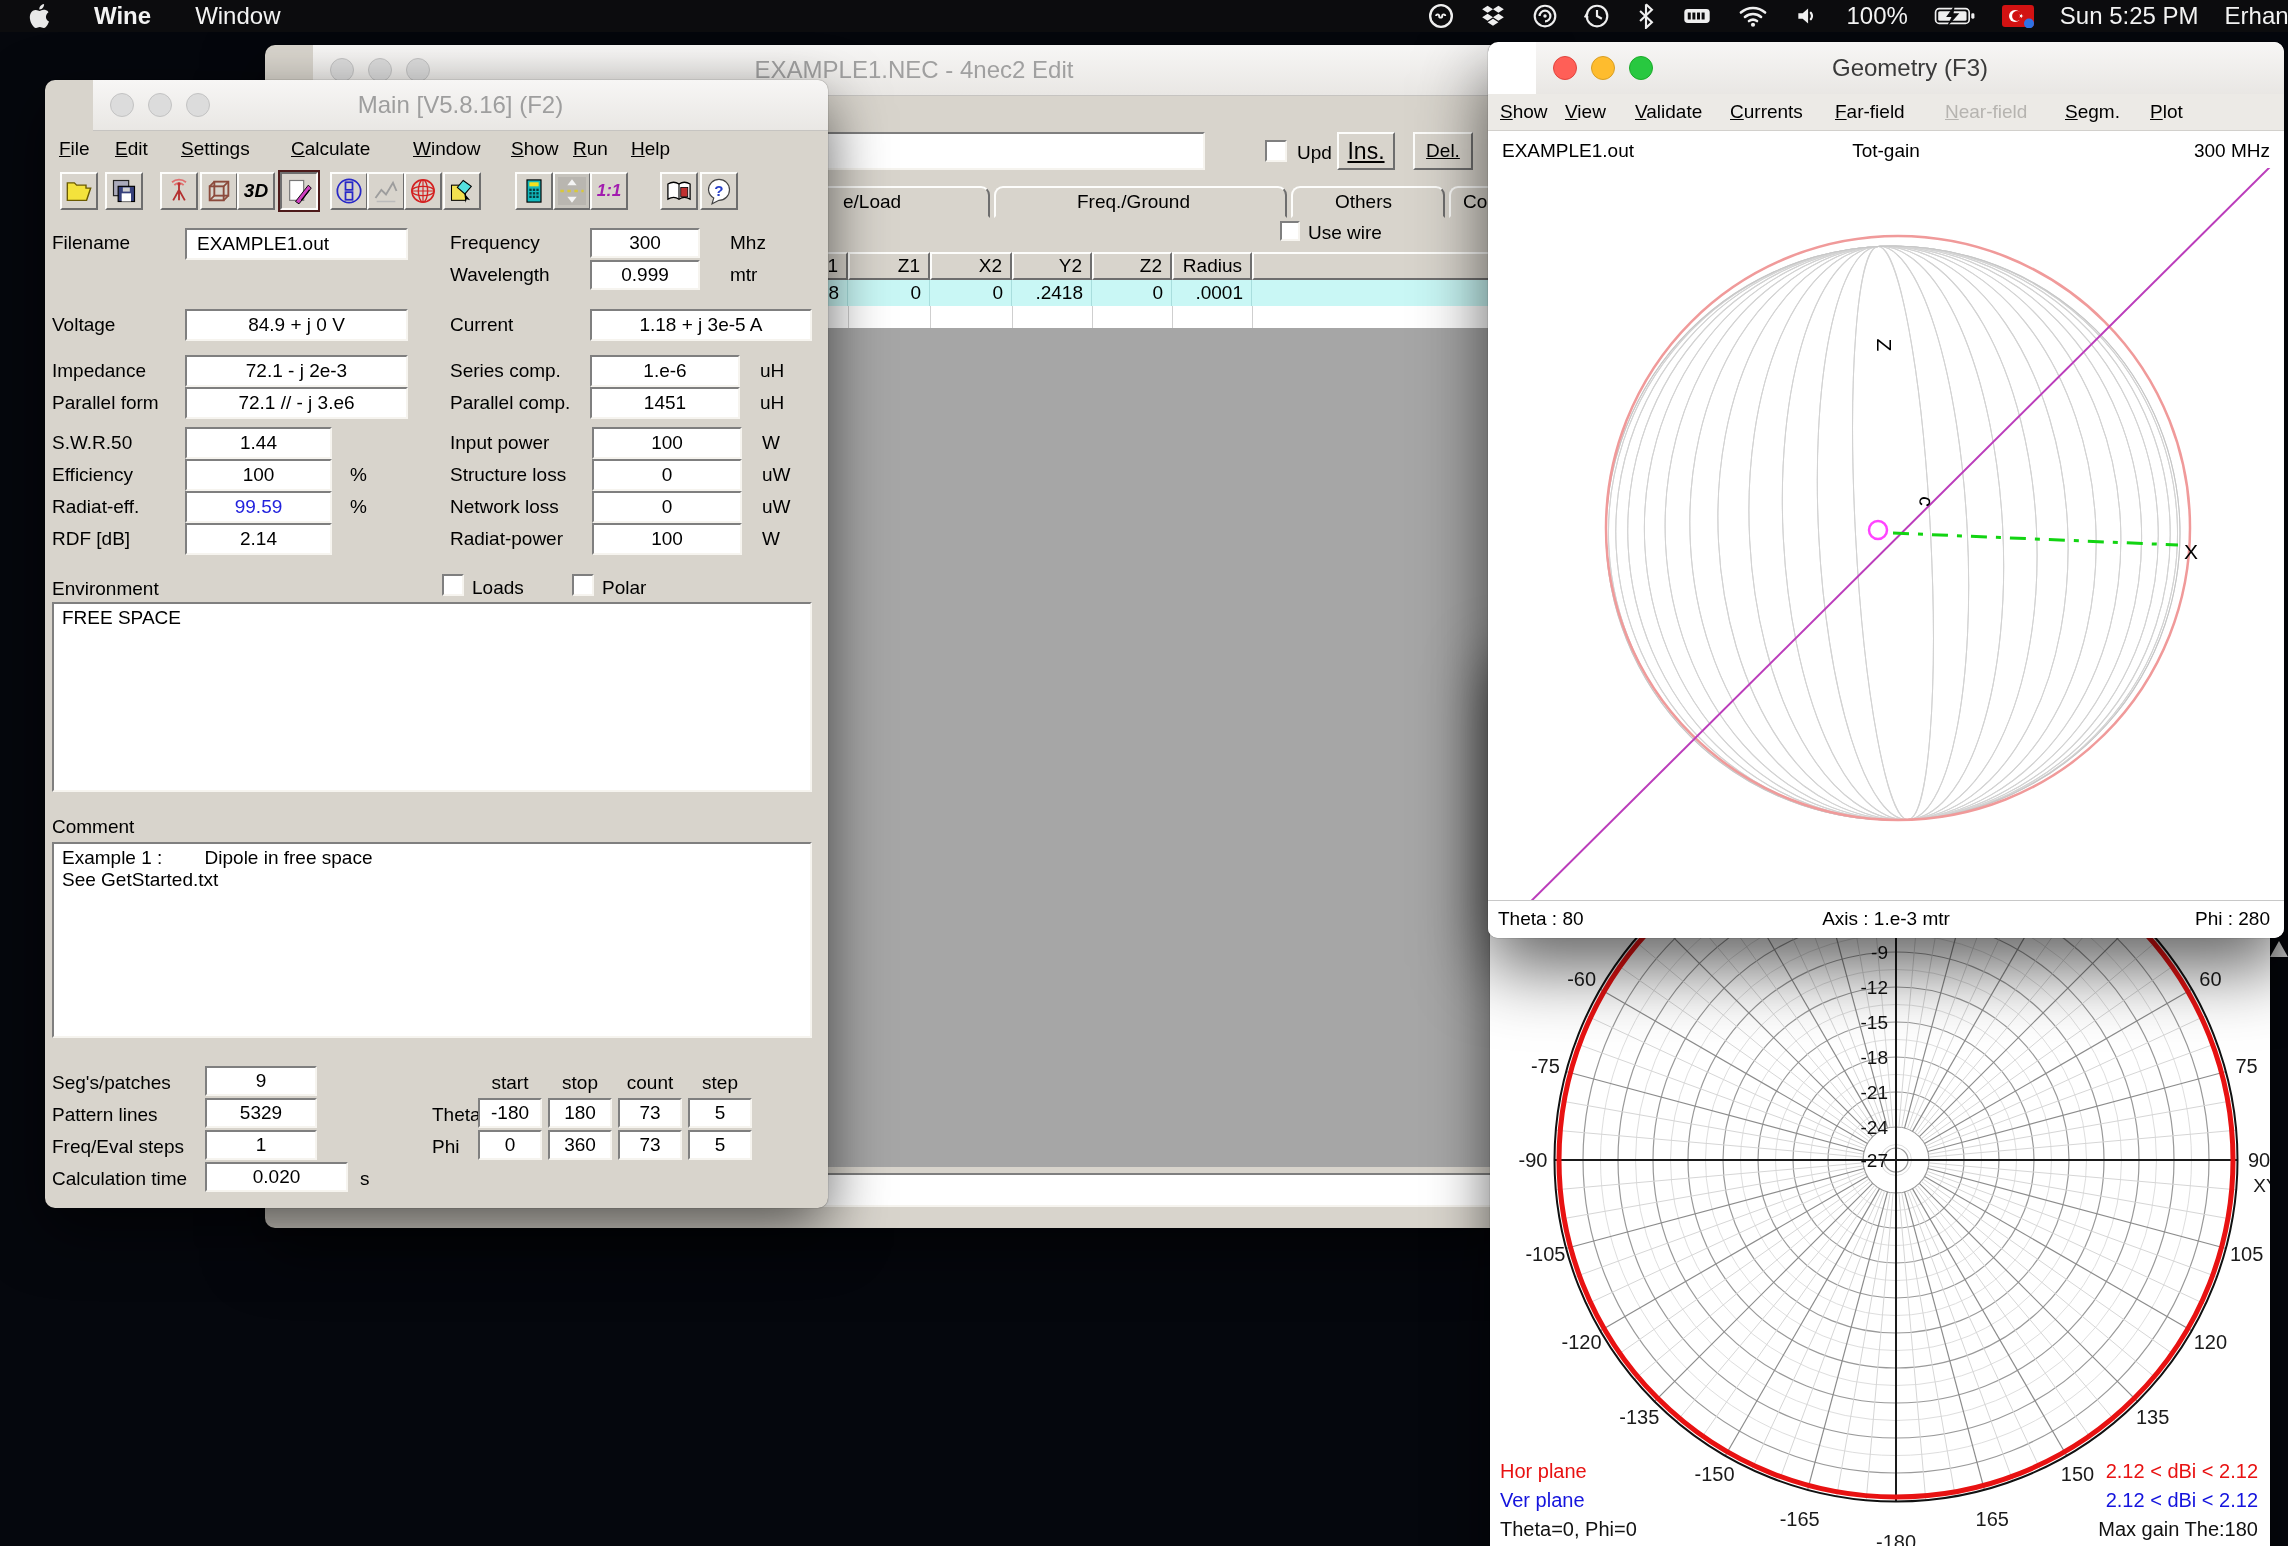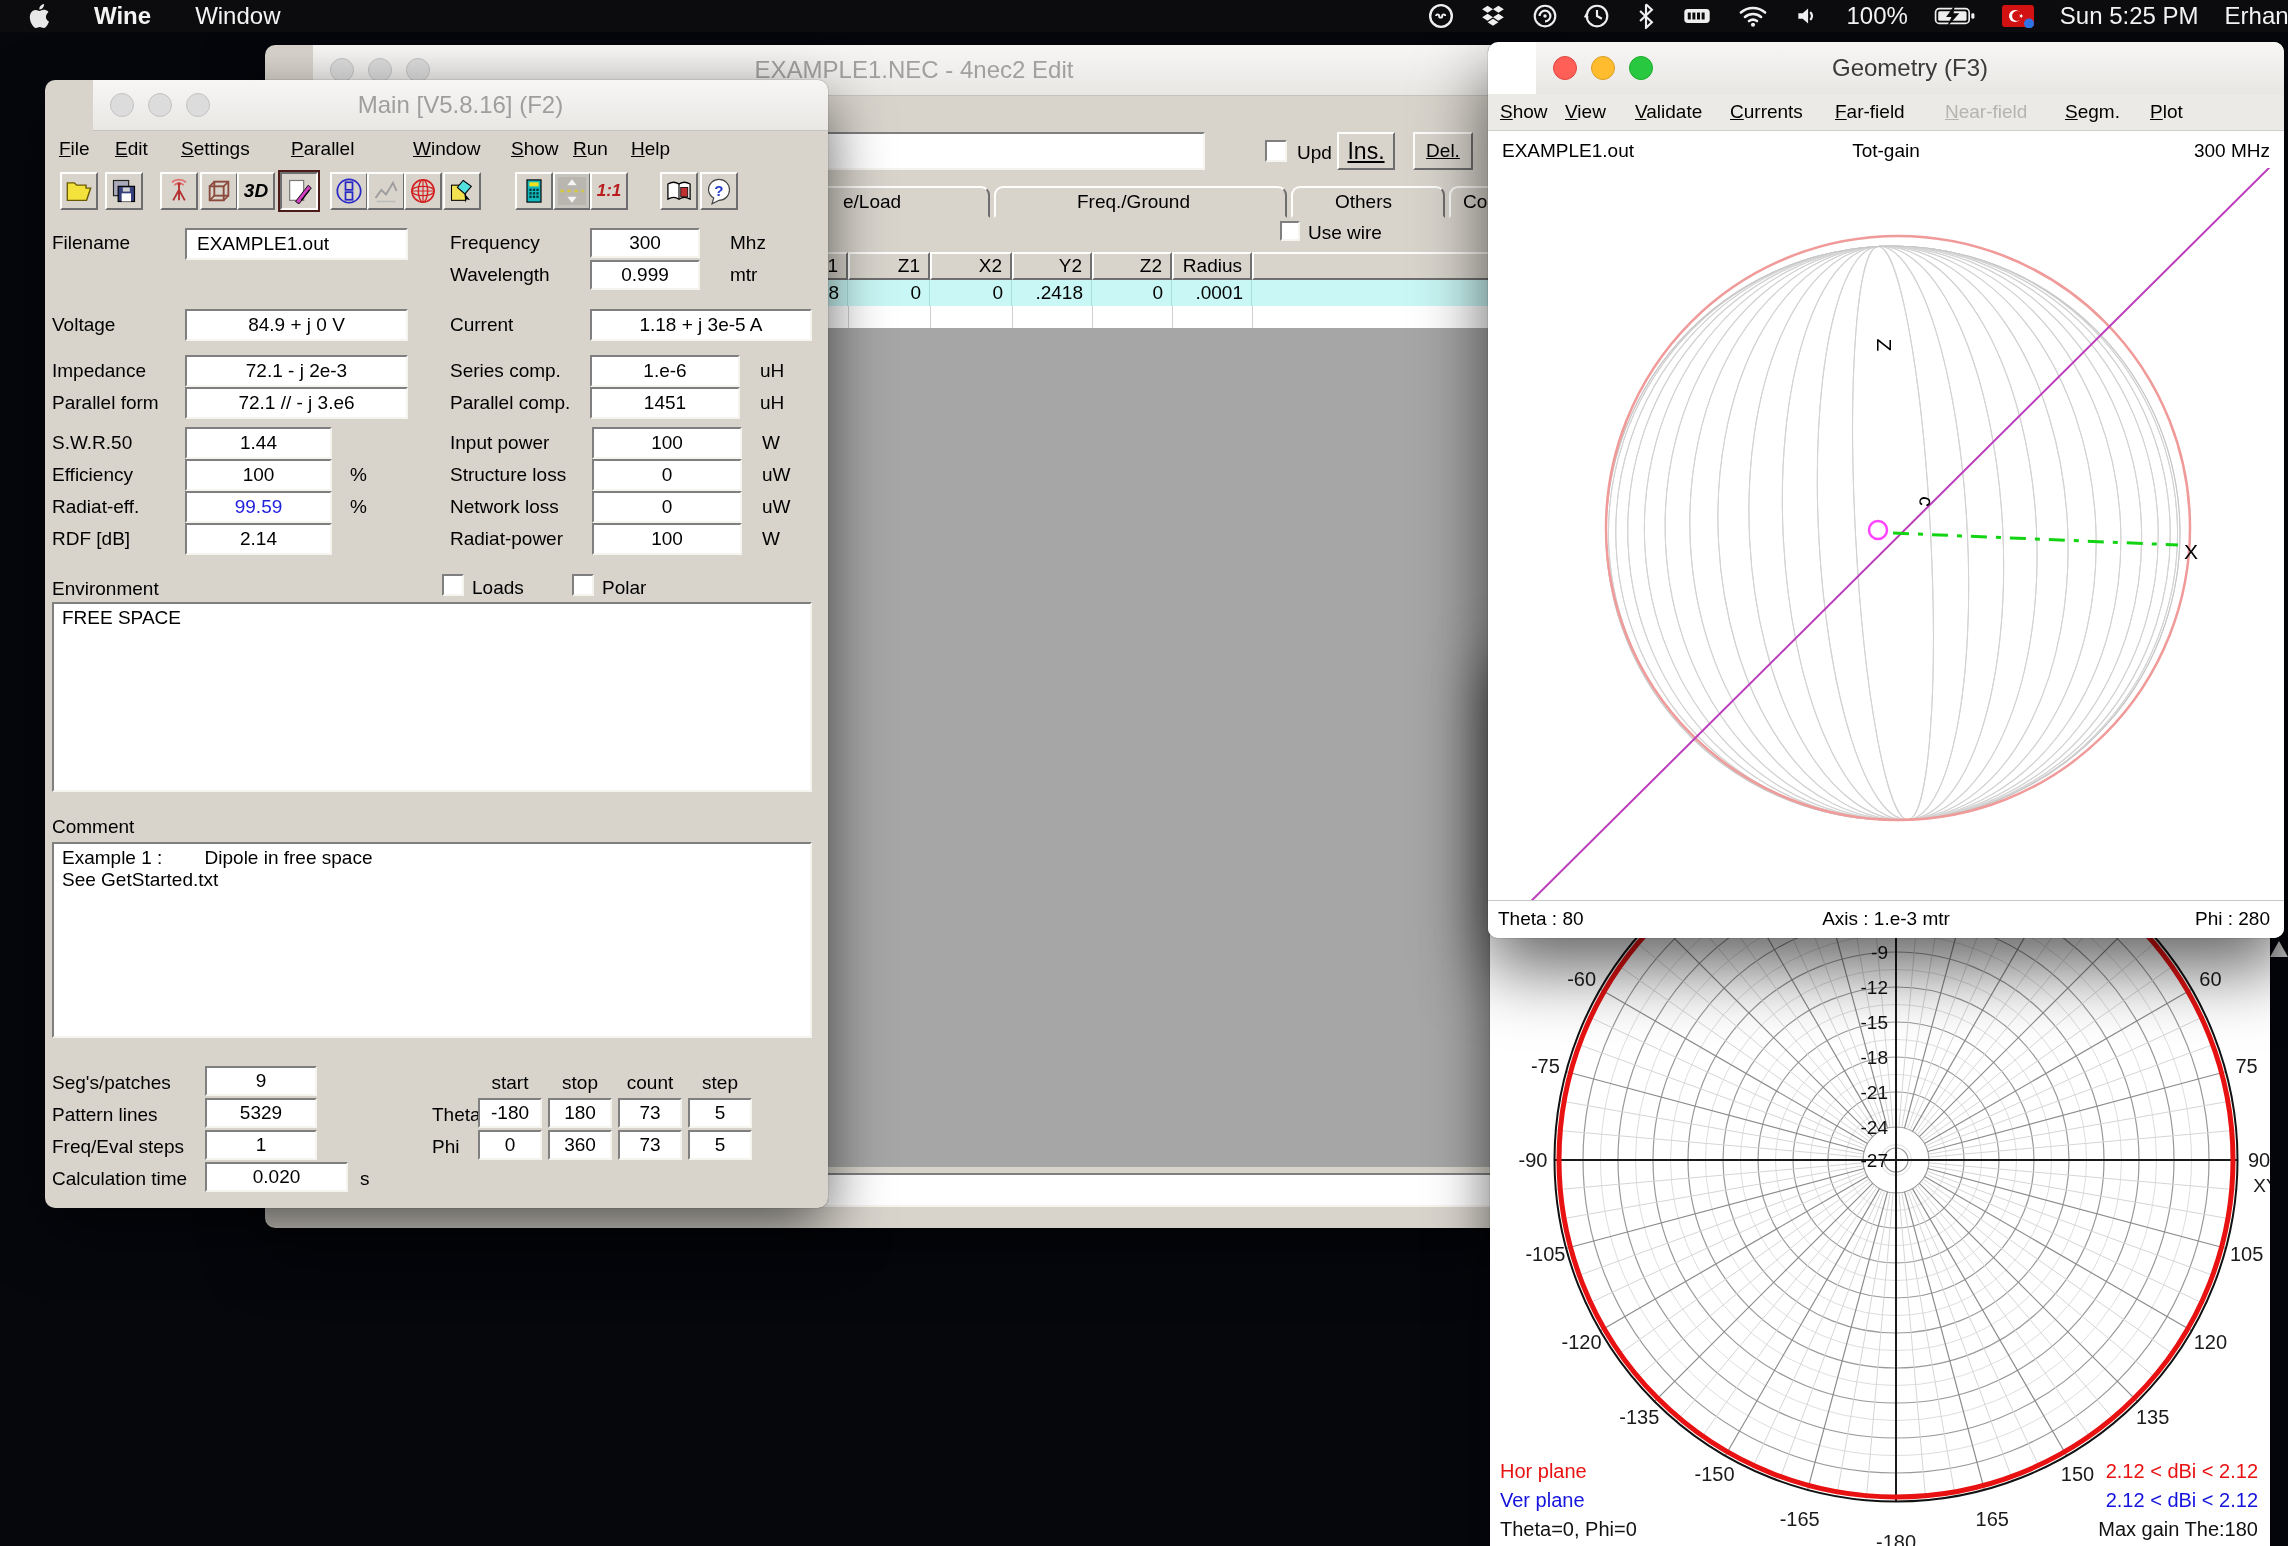--- a/index.html
+++ b/index.html
@@ -121,21 +121,21 @@
         <span class="light inactive"></span>
         <span class="light inactive"></span>
         <span class="light inactive"></span>
       </div>
       <div class="tb-title" style="color:#9e9e9e;">Main [V5.8.16]  (F2)</div>
     </div>
 
     <span class="menuitem fl" style="left:14px;top:58px;">File</span>
     <span class="menuitem fl" style="left:70px;top:58px;">Edit</span>
     <span class="menuitem fl" style="left:136px;top:58px;">Settings</span>
-    <span class="menuitem fl" style="left:246px;top:58px;">Parallel</span>
+    <span class="menuitem fl" style="left:246px;top:58px;">Calculate</span>
     <span class="menuitem fl" style="left:368px;top:58px;">Window</span>
     <span class="menuitem fl" style="left:466px;top:58px;">Show</span>
     <span class="menuitem fl" style="left:528px;top:58px;">Run</span>
     <span class="menuitem fl" style="left:586px;top:58px;">Help</span>
 
     <div class="tbb raised" style="left:15px;top:92px;">
       <svg width="28" height="28" viewBox="0 0 24 24">
           <path d="M2 20V5h6l2 2h8v2.5h4L18.5 20z" fill="#f4e23c" stroke="#6b5b00" stroke-width="1.2"></path>
         </svg>
       </div>
@@ -217,21 +217,21 @@
         </svg>
       </div>
     <div class="tbb raised" style="left:508px;top:92px;background:#c6c3bc;">
       <svg width="28" height="28" viewBox="0 0 24 24">
           <rect x="0" y="0" width="24" height="24" fill="#b9b6b0"></rect>
           <path d="M2 12h20" stroke="#d8c83a" stroke-width="2" stroke-dasharray="3 3"></path>
           <path d="M12 2l-4 5h8zM12 22l-4-5h8z" fill="#f4f4f4"></path>
         </svg>
       </div>
     <div class="tbb raised" style="left:545px;top:92px;">
-      <i style="font-size:17px;font-weight:bold;color:#b91c1c;">1:1</i>
+      <i style="font-size:17px;font-weight:bold;color:#a21caf;">1:1</i>
       </div>
     <div class="tbb raised" style="left:615px;top:92px;">
       <svg width="28" height="28" viewBox="0 0 24 24">
           <path d="M2.5 6q5-3 9.5 0 4.5-3 9.5 0v13q-5-3-9.5 0-4.5-3-9.5 0z" fill="#fff" stroke="#000" stroke-width="1.1"></path>
           <path d="M12 6v13" stroke="#000"></path>
           <rect x="13.5" y="9" width="6" height="8" fill="#c03030" stroke="#000" stroke-width=".7"></rect>
         </svg>
       </div>
     <div class="tbb raised" style="left:655px;top:92px;">
       <svg width="28" height="28" viewBox="0 0 24 24">

